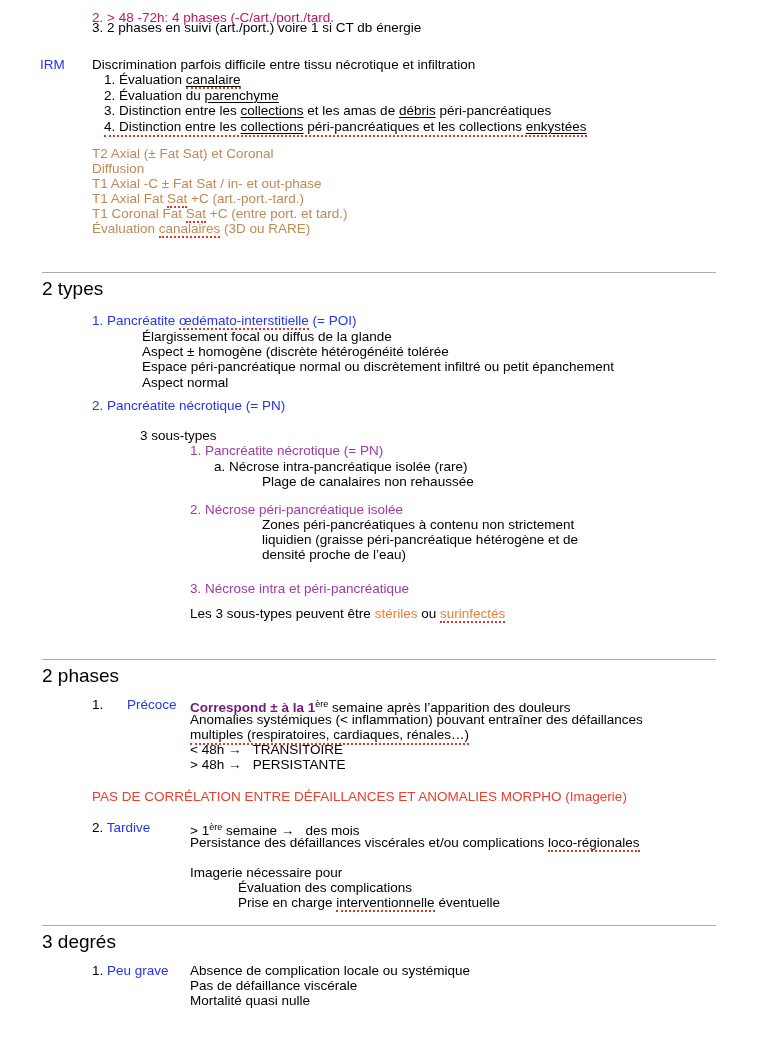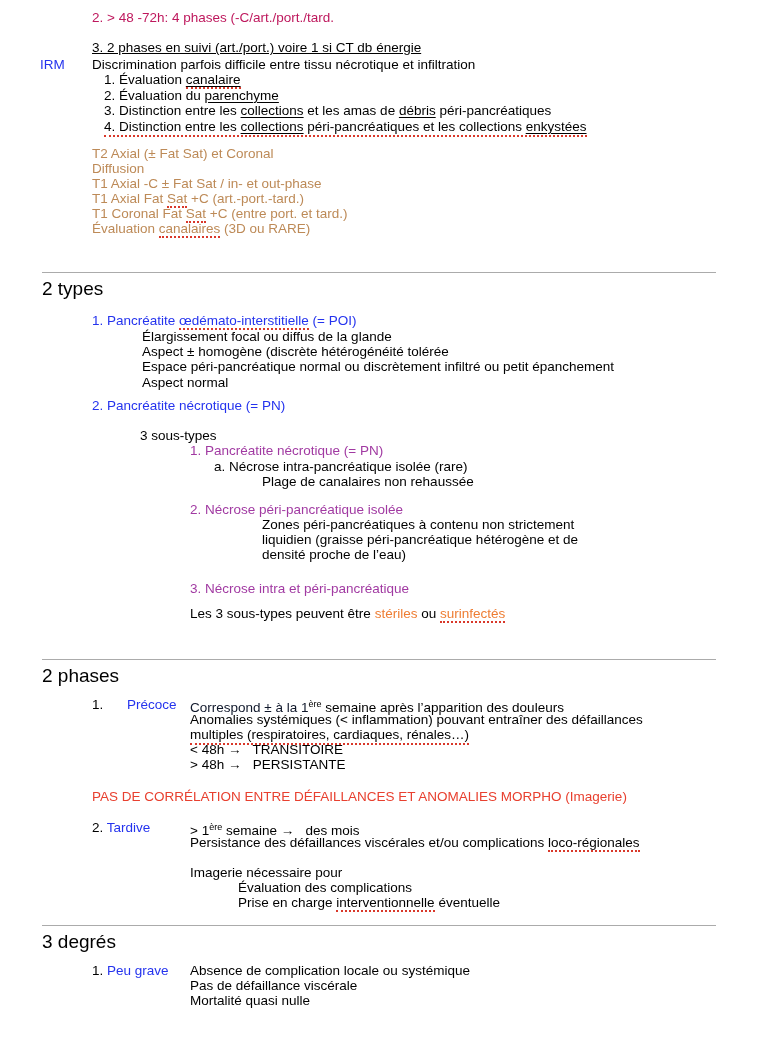--- a/index.html
+++ b/index.html
@@ -40,21 +40,21 @@
   .sup{
     font-size:9px;
     vertical-align:5px;
   }
 </style>
 </head>
 <body>
 
 <div class="page" style="background: rgb(255, 255, 255);">
     <div class="line" style="left: 92px; top: 10px;"><span style="color: #be185d;">2. &gt; 48 -72h: 4 phases (-C/art./port./tard.</span></div>
-    <div class="line" style="left: 92px; top: 40px; text-decoration: underline;"><span style="color: rgb(0, 0, 0);">3. 2 phases en suivi (art./port.) voire 1 si CT db énergie</span></div>
+    <div class="line" style="left: 92px; top: 20px;"><span style="color: rgb(0, 0, 0);">3. 2 phases en suivi (art./port.) voire 1 si CT db énergie</span></div>
     <div class="line" style="left: 40px; top: 57px;"><span style="color: rgb(36, 51, 238);">IRM</span></div>
     <div class="line" style="left: 92px; top: 57px;"><span style="color: rgb(0, 0, 0);">Discrimination parfois difficile entre tissu nécrotique et infiltration</span></div>
     <div class="line" style="left: 104px; top: 72px;"><span style="color: rgb(0, 0, 0);">1. Évaluation </span><span class="u sq" style="color: rgb(0, 0, 0);">canalaire</span></div>
     <div class="line" style="left: 104px; top: 88px;"><span style="color: rgb(0, 0, 0);">2. Évaluation du </span><span class="u" style="color: rgb(0, 0, 0);">parenchyme</span></div>
     <div class="line" style="left: 104px; top: 103px;"><span style="color: rgb(0, 0, 0);">3. Distinction entre les </span><span class="u" style="color: rgb(0, 0, 0);">collections</span><span style="color: rgb(0, 0, 0);"> et les amas de </span><span class="u" style="color: rgb(0, 0, 0);">débris</span><span style="color: rgb(0, 0, 0);"> péri-pancréatiques</span></div>
     <div class="line sq" style="left: 104px; top: 119px;"><span style="color: rgb(0, 0, 0);">4. Distinction entre les </span><span class="u" style="color: rgb(0, 0, 0);">collections</span><span style="color: rgb(0, 0, 0);"> péri-pancréatiques et les collections </span><span class="u" style="color: rgb(0, 0, 0);">enkystées</span></div>
     <div class="line" style="left: 92px; top: 146px;"><span style="color: rgb(189, 138, 87);">T2 Axial (± Fat Sat) et Coronal</span></div>
     <div class="line" style="left: 92px; top: 161px;"><span style="color: rgb(189, 138, 87);">Diffusion</span></div>
     <div class="line" style="left: 92px; top: 176px;"><span style="color: rgb(189, 138, 87);">T1 Axial -C ± Fat Sat / in- et out-phase</span></div>
     <div class="line" style="left: 92px; top: 191px;"><span style="color: rgb(189, 138, 87);">T1 Axial Fat </span><span class="sq" style="color: rgb(189, 138, 87);">Sat</span><span style="color: rgb(189, 138, 87);"> +C (art.-port.-tard.)</span></div>
@@ -74,21 +74,21 @@
     <div class="line" style="left: 262px; top: 474px;"><span style="color: rgb(0, 0, 0);">Plage de canalaires non rehaussée</span></div>
     <div class="line" style="left: 190px; top: 502px;"><span style="color: rgb(161, 58, 162);">2. Nécrose péri-pancréatique isolée</span></div>
     <div class="line" style="left: 262px; top: 532px;"><span style="color: rgb(0, 0, 0);">liquidien (graisse péri-pancréatique hétérogène et de</span></div>
     <div class="line" style="left: 262px; top: 517px;"><span style="color: rgb(0, 0, 0);">Zones péri-pancréatiques à contenu non strictement</span></div>
     <div class="line" style="left: 262px; top: 547px;"><span style="color: rgb(0, 0, 0);">densité proche de l’eau)</span></div>
     <div class="line" style="left: 190px; top: 581px;"><span style="color: rgb(161, 58, 162);">3. Nécrose intra et péri-pancréatique</span></div>
     <div class="line" style="left: 190px; top: 606px;"><span style="color: rgb(0, 0, 0);">Les 3 sous-types peuvent être </span><span style="color: rgb(238, 125, 51);">stériles</span><span style="color: rgb(0, 0, 0);"> ou </span><span class="sq" style="color: rgb(238, 125, 51);">surinfectés</span></div>
     <div class="rule" style="left: 42px; top: 659px; width: 674px; background: rgb(171, 171, 171);"></div>
     <div class="line heading" style="left: 42px; top: 665px;"><span style="color: rgb(0, 0, 0);">2 phases</span></div>
     <div class="line" style="left: 92px; top: 697px;"><span style="color: rgb(0, 0, 0);">1. </span><span style="color: rgb(36, 51, 238); margin-left: 20px;">Précoce</span></div>
-    <div class="line" style="left: 190px; top: 697px;"><span style="color: #0f172a;">Correspond ± à la 1</span><span class="sup" style="color: rgb(0, 0, 0);">ère</span><span style="color: rgb(0, 0, 0);"> semaine après l’apparition des douleurs</span></div>
+    <div class="line" style="left: 190px; top: 697px;"><span style="color: #701a75; font-weight: bold;">Correspond ± à la 1</span><span class="sup" style="color: rgb(0, 0, 0);">ère</span><span style="color: rgb(0, 0, 0);"> semaine après l’apparition des douleurs</span></div>
     <div class="line" style="left: 190px; top: 712px;"><span style="color: rgb(0, 0, 0);">Anomalies systémiques (&lt; inflammation) pouvant entraîner des défaillances</span></div>
     <div class="line sq" style="left: 190px; top: 727px;"><span style="color: rgb(0, 0, 0);">multiples (respiratoires, cardiaques, rénales…)</span></div>
     <div class="line" style="left: 190px; top: 742px;"><span style="color: rgb(0, 0, 0);">&lt; 48h →   TRANSITOIRE</span></div>
     <div class="line" style="left: 190px; top: 757px;"><span style="color: rgb(0, 0, 0);">&gt; 48h →   PERSISTANTE</span></div>
     <div class="line" style="left: 92px; top: 789px;"><span style="color: rgb(232, 64, 47);">PAS DE CORRÉLATION ENTRE DÉFAILLANCES ET ANOMALIES MORPHO (Imagerie)</span></div>
     <div class="line" style="left: 92px; top: 820px;"><span style="color: rgb(0, 0, 0);">2. </span><span style="color: rgb(36, 51, 238);">Tardive</span></div>
     <div class="line" style="left: 190px; top: 820px;"><span style="color: rgb(0, 0, 0);">&gt; 1</span><span class="sup" style="color: rgb(0, 0, 0);">ère</span><span style="color: rgb(0, 0, 0);"> semaine →   des mois</span></div>
     <div class="line" style="left: 190px; top: 835px;"><span style="color: rgb(0, 0, 0);">Persistance des défaillances viscérales et/ou complications </span><span class="sq" style="color: rgb(0, 0, 0);">loco-régionales</span></div>
     <div class="line" style="left: 190px; top: 865px;"><span style="color: rgb(0, 0, 0);">Imagerie nécessaire pour</span></div>
     <div class="line" style="left: 238px; top: 880px;"><span style="color: rgb(0, 0, 0);">Évaluation des complications</span></div>

